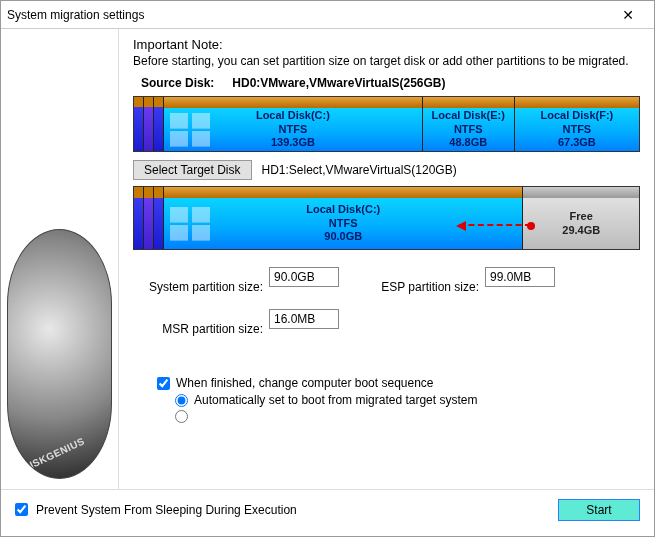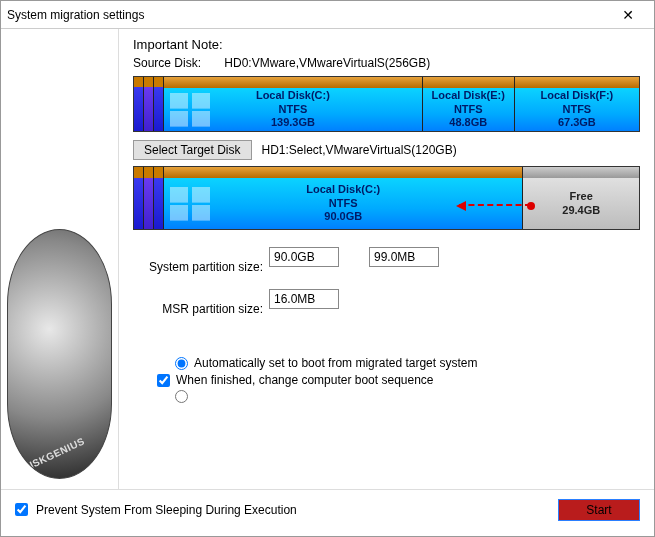--- a/index.html
+++ b/index.html
@@ -57,21 +57,21 @@
     font-size: 10px;
     transform: rotate(-25deg);
     letter-spacing: 0.5px;
   }
   .main {
     flex: 1;
     padding: 8px 14px 4px 14px;
   }
   .note-title { font-size: 13px; }
   .note-body { margin: 2px 0 8px 0; }
-  .src-row { margin: 4px 0 6px 0; }
+  .src-row { margin: 4px 0 6px 8px; font-weight: bold; }
   .src-row .lbl { display: inline-block; width: 88px; }
   .disk-bar {
     height: 56px;
     display: flex;
     border: 1px solid #333;
     margin-bottom: 8px;
     background: #be185d;
   }
   .disk-bar.tgt { height: 64px; }
   .thin {
@@ -181,21 +181,21 @@
     border-top: 1px solid #ddd;
     display: flex;
     align-items: center;
     padding: 0 14px;
     gap: 8px;
   }
   .footer .spacer { flex: 1; }
   .footer .bigbtn {
     width: 82px;
     padding: 3px 0;
-    background: #b91c1c;
+    background: #5eead4;
     border: 1px solid #777;
     cursor: pointer;
     font-family: inherit;
     font-size: 12px;
   }
   .footer .bigbtn.default { border: 1.5px solid #2a7fff; }
   input[type=checkbox], input[type=radio] { margin: 0; }
 </style>
 </head>
 <body>
@@ -207,20 +207,21 @@
 
 <div class="content">
   <div class="sidebar">
     <div class="sidebar-img">
       <div class="brand">DISKGENIUS</div>
     </div>
   </div>
 
   <div class="main">
     <div class="note-title">Important Note:</div>
+    <div class="note-body">Before starting, you can set partition size on target disk or add other partitions to be migrated.</div>
 
     <div class="src-row">
       <span class="lbl">Source Disk:</span>
       <span>HD0:VMware,VMwareVirtualS(256GB)</span>
     </div>
 
     <div class="disk-bar">
       <div class="thin"></div>
       <div class="thin purple"></div>
       <div class="thin"></div>
@@ -288,36 +289,37 @@
         </div>
       </div>
     </div>
 
     <div class="sizes">
       <div class="size-item">
         <label>System partition size:</label>
         <input type="text" value="90.0GB" style="">
       </div>
       <div class="size-item">
+        <label style="width:110px">ESP partition size:</label>
         <input type="text" value="99.0MB" style="">
       </div>
       <div class="size-item">
         <label>MSR partition size:</label>
         <input type="text" value="16.0MB" style="">
       </div>
     </div>
 
     <div class="options">
+      <div class="opt-row">
+        <input type="checkbox" checked="" style="">
+        <span>When finished, change computer boot sequence</span>
+      </div>
       <div class="opt-row" style="padding-left:18px">
         <input type="radio" name="boot" checked="" style="">
         <span>Automatically set to boot from migrated target system</span>
-      </div>
-      <div class="opt-row">
-        <input type="checkbox" checked="" style="">
-        <span>When finished, change computer boot sequence</span>
       </div>
       <div class="opt-row" style="padding-left:18px">
         <input type="radio" name="boot" style="">
       </div>
     </div>
   </div>
 </div>
 
 <div class="footer">
   <input type="checkbox" checked="" style="">

